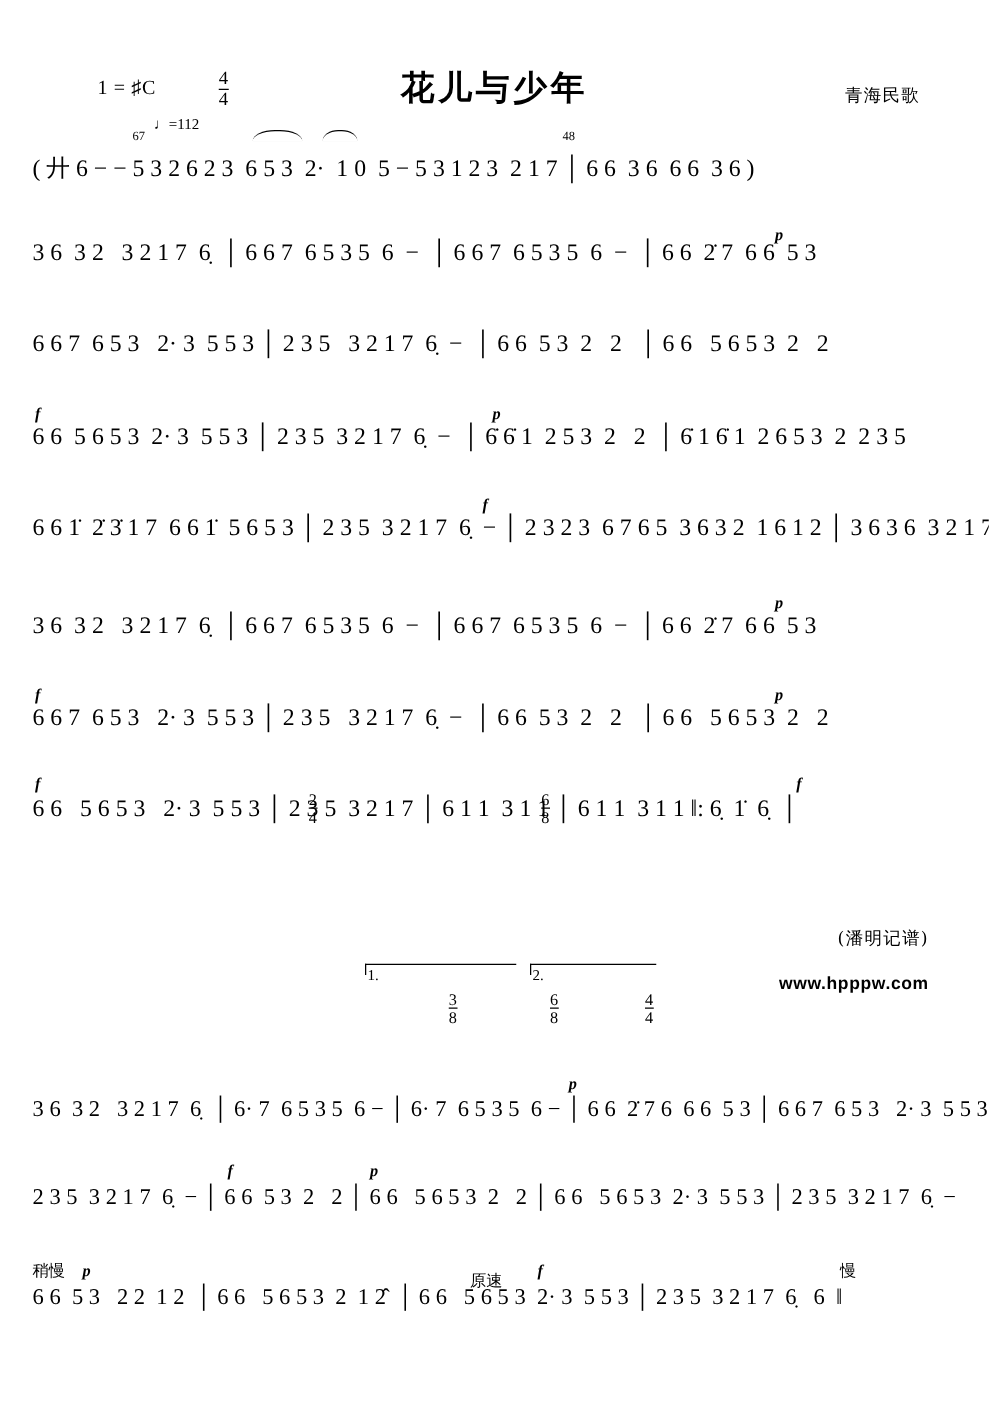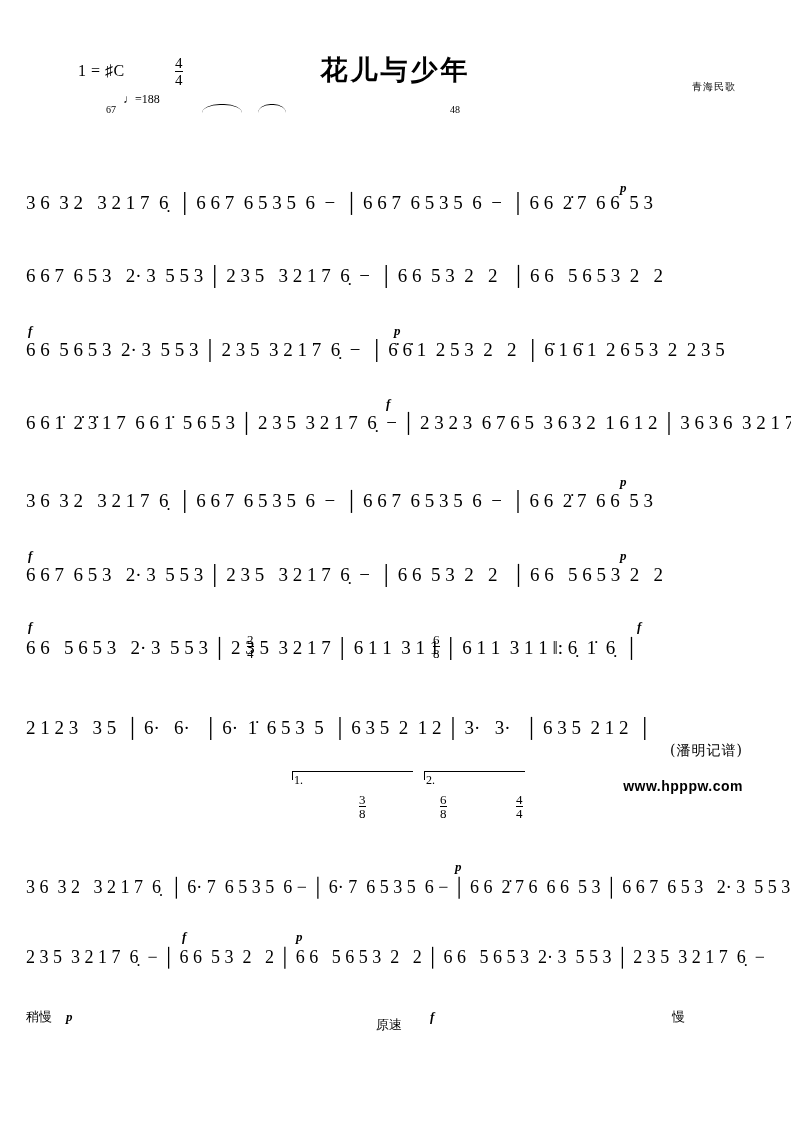--- a/index.html
+++ b/index.html
@@ -46,22 +46,22 @@
     top: 52px;
     text-align: center;
     font-size: 27px;
     font-weight: bold;
     font-family: Liberation Sans, sans-serif;
     letter-spacing: 3px;
   }
   .composer {
     position: absolute;
     right: 55px;
-    top: 80px;
-    font-size: 10px;
+    top: 68px;
+    font-size: 14px;
     font-family: "DejaVu Serif", serif;
     letter-spacing: 1px;
   }
   .tempo {
     position: absolute;
     left: 123px;
     top: 92px;
     font-size: 12px;
     font-family: "Liberation Serif", serif;
     white-space: nowrap;
@@ -155,27 +155,31 @@
     <span>1 = ♯C</span>
   </div>
 
   <div class="time-sig">
     <span class="num">4</span>
     <span class="den">4</span>
   </div>
 
   <div class="title">花儿与少年</div>
   <div class="composer">青海民歌</div>
-  <div class="tempo">♩=188</div>
+  <div class="tempo">♩=112</div>
 
   <div class="tiny" style="left:106px; top:104px;">67</div>
   <div class="tiny" style="left:450px; top:104px;">48</div>
   <div class="slur" style="left:202px; top:104px; width:40px;"></div>
   <div class="slur" style="left:258px; top:104px; width:28px;"></div>
 
+  <div class="row" style="top:110px;">
+    <span class="paren"></span>
+    <div class="notes">( 廾 6 − − 5 3 2 6 2 3  6 5 3  2·  1 0  5 − 5 3 1 2 3  2 1 7 │ 6 6  3 6  6 6  3 6 )</div>
+  </div>
 
   <div class="row" style="top:180px;">
     <div class="notes">3 6  3 2   3 2 1 7  6̣  │ 6 6 7  6 5 3 5  6  −  │ 6 6 7  6 5 3 5  6  −  │ 6 6  2̇ 7  6 6  5 3</div>
     <div class="dyn" style="left:594px; top:0px;">p</div>
   </div>
 
   <div class="row" style="top:253px;">
     <div class="notes">6 6 7  6 5 3   2· 3  5 5 3 │ 2 3 5   3 2 1 7  6̣  −  │ 6 6  5 3  2   2   │ 6 6   5 6 5 3  2   2</div>
   </div>
 
@@ -208,23 +212,20 @@
     <div class="meter-inline" style="position:absolute; left:218px; top:8px;">
       <span class="n">2</span>
       <span class="d">4</span>
     </div>
     <div class="meter-inline" style="position:absolute; left:404px; top:8px;">
       <span class="n">6</span>
       <span class="d">8</span>
     </div>
   </div>
 
-  <div class="row" style="top:705px;">
-    <div class="notes">2 1 2 3   3 5  │ 6·   6·   │ 6·  1̇  6 5 3  5  │ 6 3 5  2  1 2 │ 3·   3·   │ 6 3 5  2 1 2  │</div>
-  </div>
 
   <div class="row" style="top:785px;">
     <div class="brk" style="left:268px; top:-12px;">1.</div>
     <div class="slur" style="left:266px; top:-14px; width:120px; border-top:1.2px solid #000; border-radius:0; height:8px; border-left:1.2px solid #000;"></div>
     <div class="brk" style="left:400px; top:-12px;">2.</div>
     <div class="slur" style="left:398px; top:-14px; width:100px; border-top:1.2px solid #000; border-radius:0; height:8px; border-left:1.2px solid #000;"></div>
     <div class="meter-inline" style="position:absolute; left:330px; top:8px;">
       <span class="n">3</span>
       <span class="d">8</span>
     </div>
@@ -243,20 +244,21 @@
     <div class="dyn" style="left:429px; top:-6px;">p</div>
   </div>
 
   <div class="row" style="top:935px;">
     <div class="notes" style="font-size:18px;">2 3 5  3 2 1 7  6̣  − │ 6 6  5 3  2   2 │ 6 6   5 6 5 3  2   2 │ 6 6   5 6 5 3  2· 3  5 5 3 │ 2 3 5  3 2 1 7  6̣  −</div>
     <div class="dyn" style="left:156px; top:-6px;">f</div>
     <div class="dyn" style="left:270px; top:-6px;">p</div>
   </div>
 
   <div class="row" style="top:1015px;">
+    <div class="notes" style="font-size:18px;">6 6  5 3   2 2  1 2  │ 6 6   5 6 5 3  2  1 2̂  │ 6 6   5 6 5 3  2· 3  5 5 3 │ 2 3 5  3 2 1 7  6̣   6  ‖</div>
     <div class="dyn" style="left:40px; top:-6px;">p</div>
     <div class="dyn" style="left:404px; top:-6px;">f</div>
   </div>
 
   <div class="cn-label" style="left:26px; top:1008px;">稍慢</div>
   <div class="cn-label" style="left:376px; top:1016px;">原速</div>
   <div class="cn-label" style="left:672px; top:1008px;">慢</div>
 
   <div class="footer-credit">(潘明记谱)</div>
   <div class="watermark">www.hpppw.com</div>

